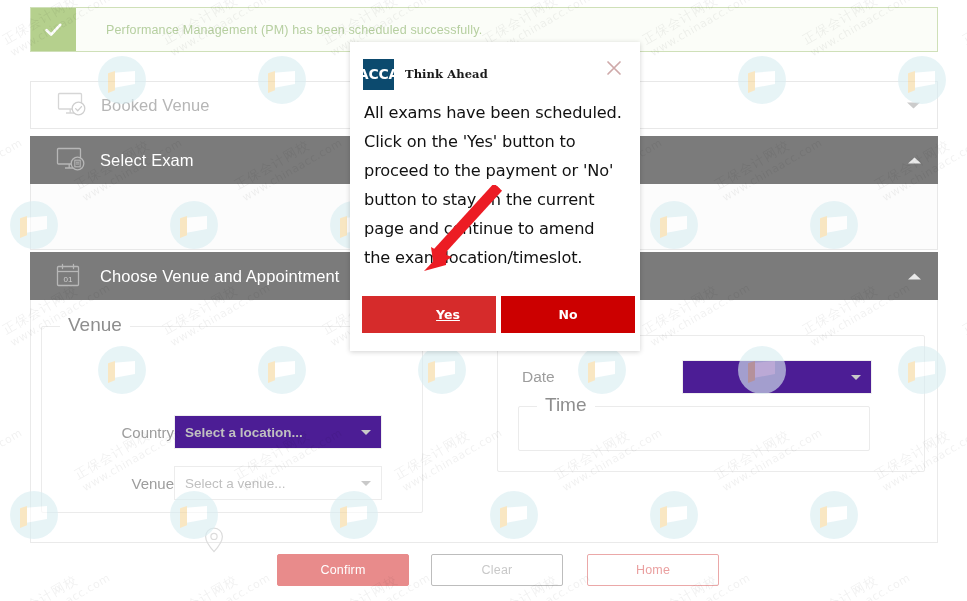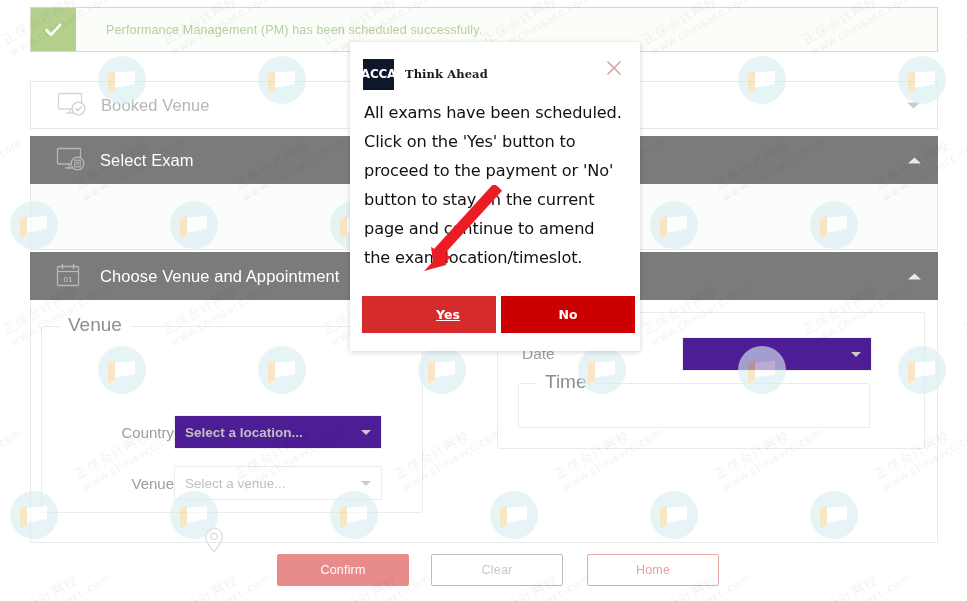--- a/index.html
+++ b/index.html
@@ -190,25 +190,25 @@
   }
   .modal-head {
     position: relative;
     height: 52px;
     padding: 12px 0 0 13px;
     display: flex;
     align-items: center;
   }
   .acca-logo {
     width: 31px; height: 31px;
-    background: #0f172a;
+    background: #0c4a6e;
     color: #ffffff;
     font-family: "DejaVu Sans", sans-serif;
     font-weight: 700;
-    font-size: 12px;
+    font-size: 14px;
     display: flex; align-items: center; justify-content: center;
     letter-spacing: -.2px;
   }
   .acca-tag {
     margin-left: 11px;
     font-family: "DejaVu Serif", serif;
     font-size: 11.5px;
     font-weight: 700;
     color: #1a1a1a;
     letter-spacing: .1px;
@@ -346,21 +346,21 @@
       </div>
 
       <div class="pin-ico" style="left:162px; top:200px;">
         <svg width="20" height="26" viewBox="0 0 20 26" aria-hidden="true">
           <path d="M10 1.2 C5.3 1.2 1.6 4.9 1.6 9.5 C1.6 15.4 10 24.6 10 24.6 C10 24.6 18.4 15.4 18.4 9.5 C18.4 4.9 14.7 1.2 10 1.2 Z" fill="none" stroke="#dcdcdc" stroke-width="1.2"></path>
           <circle cx="10" cy="9.4" r="3.1" fill="none" stroke="#dcdcdc" stroke-width="1.2"></circle>
         </svg>
       </div>
     </div>
 
-    <div class="fieldset" style="left:466px; top:12px; width:428px; height:137px;">
+    <div class="fieldset" style="left:466px; top:35px; width:428px; height:137px;">
       <div class="frow" style="left:24px; top:24px;">
         <span class="flabel" style="width:160px; flex:0 0 160px; font-size:15.5px;">Date</span>
         <span class="fctl plain" style="width:190px;">
           <span class="fctl-ph"></span>
           <i class="caret"></i>
         </span>
       </div>
 
       <div class="fieldset" style="left:20px; top:70px; width:352px; height:45px;">
         <span class="legend small">Time</span>

